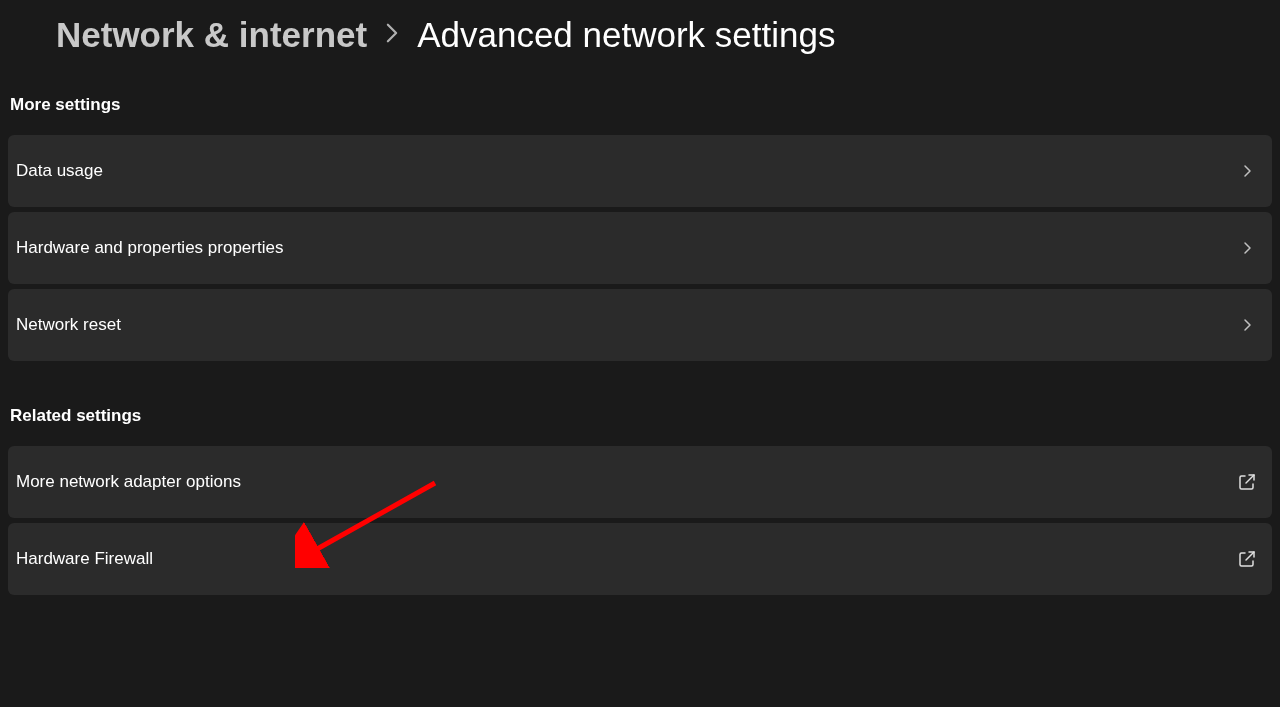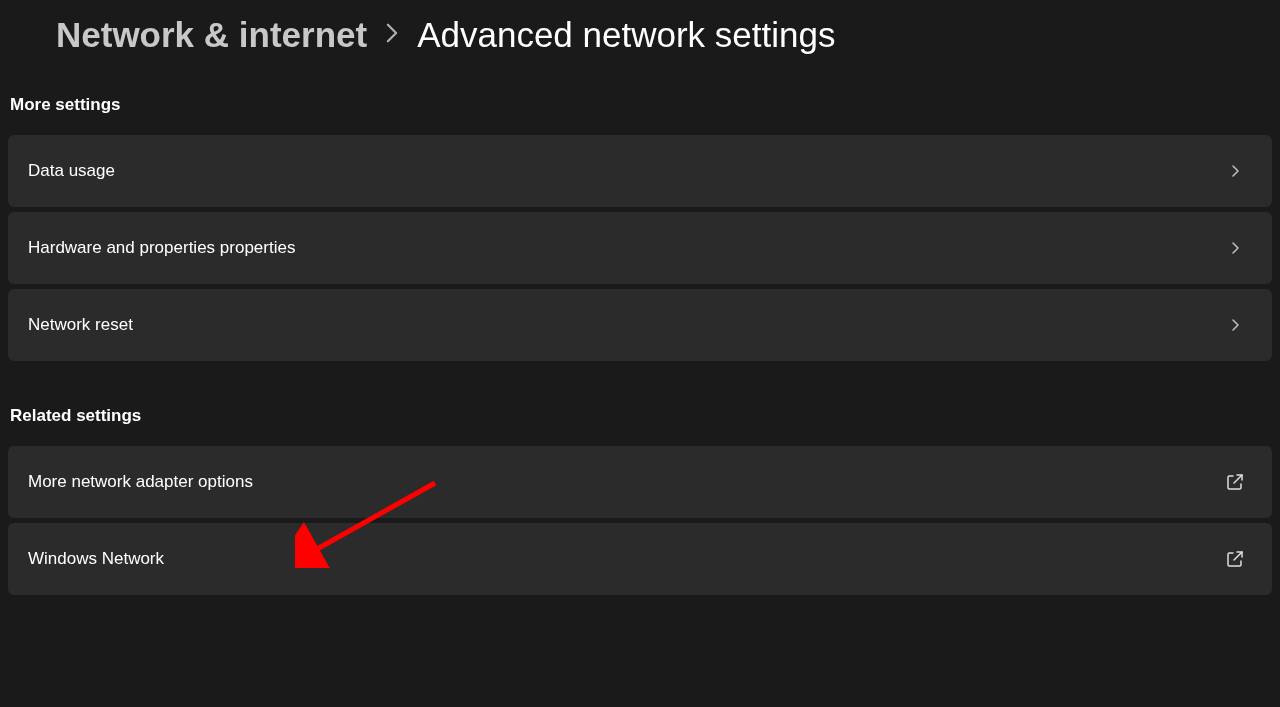--- a/index.html
+++ b/index.html
@@ -48,21 +48,21 @@
     }
     .settings-list {
       display: flex;
       flex-direction: column;
       gap: 5px;
       margin-bottom: 45px;
     }
     .setting-item {
       background-color: #2b2b2b;
       border-radius: 6px;
-      padding: 22px 20px;
+      padding: 22px 8px;
       display: flex;
       align-items: center;
       justify-content: space-between;
       cursor: pointer;
       min-height: 72px;
     }
     .setting-text {
       display: flex;
       flex-direction: column;
       gap: 4px;
@@ -162,21 +162,21 @@
       <svg width="18" height="18" viewBox="0 0 18 18" fill="none">
         <path d="M7 3 H3.5 C2.67 3 2 3.67 2 4.5 V14.5 C2 15.33 2.67 16 3.5 16 H13.5 C14.33 16 15 15.33 15 14.5 V11" stroke="currentColor" stroke-width="1.5" stroke-linecap="round" stroke-linejoin="round"></path>
         <path d="M11 2 H16 V7" stroke="currentColor" stroke-width="1.5" stroke-linecap="round" stroke-linejoin="round"></path>
         <path d="M8 10 L16 2" stroke="currentColor" stroke-width="1.5" stroke-linecap="round" stroke-linejoin="round"></path>
       </svg>
     </span>
   </div>
 
   <div class="setting-item">
     <div class="setting-text">
-      <span class="setting-title">Windows Network</span>
+      <span class="setting-title">Hardware Firewall</span>
     </div>
     <span class="external-icon">
       <svg width="18" height="18" viewBox="0 0 18 18" fill="none">
         <path d="M7 3 H3.5 C2.67 3 2 3.67 2 4.5 V14.5 C2 15.33 2.67 16 3.5 16 H13.5 C14.33 16 15 15.33 15 14.5 V11" stroke="currentColor" stroke-width="1.5" stroke-linecap="round" stroke-linejoin="round"></path>
         <path d="M11 2 H16 V7" stroke="currentColor" stroke-width="1.5" stroke-linecap="round" stroke-linejoin="round"></path>
         <path d="M8 10 L16 2" stroke="currentColor" stroke-width="1.5" stroke-linecap="round" stroke-linejoin="round"></path>
       </svg>
     </span>
   </div>
 

